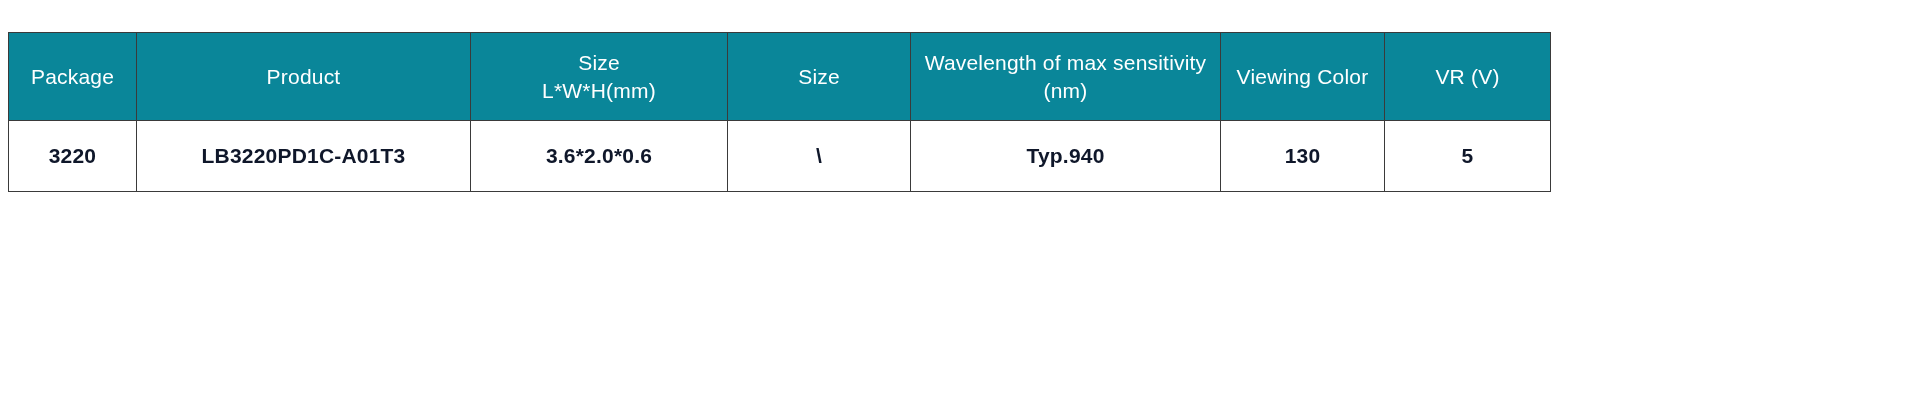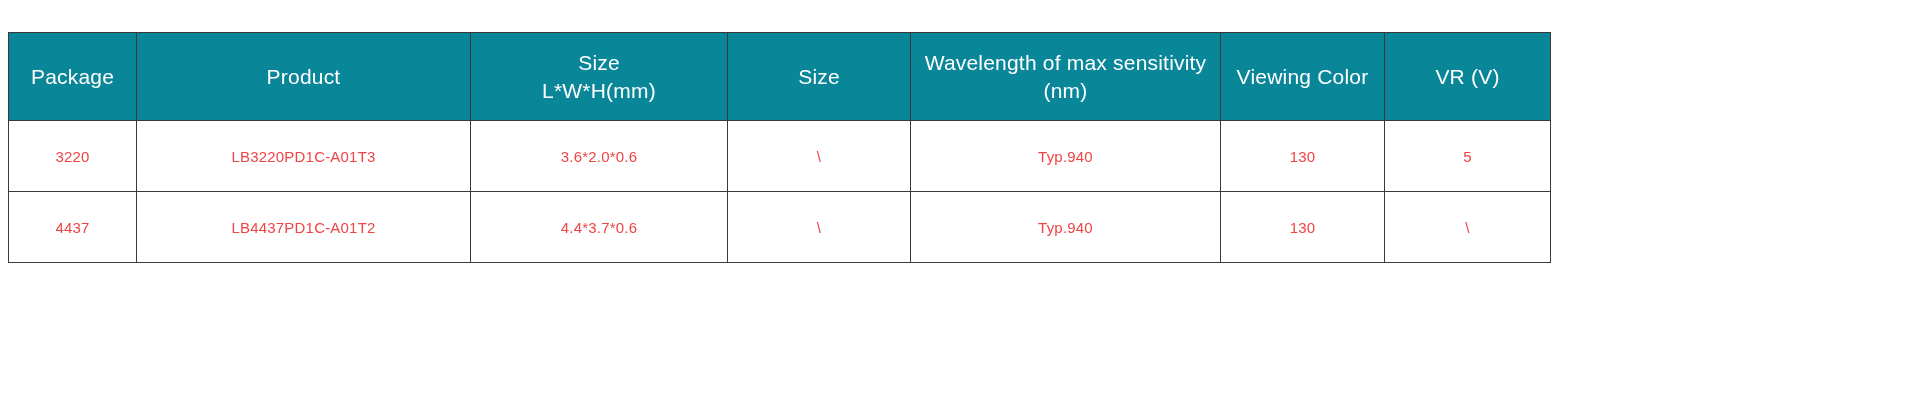--- a/index.html
+++ b/index.html
@@ -39,24 +39,24 @@
     background: #0a8699;
     color: #ffffff;
     height: 87px;
     font-size: 21px;
     font-weight: normal;
     line-height: 1.32;
     letter-spacing: 0.2px;
   }
   table.spec-table tbody td {
     background: #ffffff;
-    color: #ef4444;
+    color: #0f172a;
     height: 70px;
-    font-size: 15px;
-    font-weight: normal;
+    font-size: 21px;
+    font-weight: bold;
     letter-spacing: 0.2px;
   }
   .col-package   { width: 128px; }
   .col-product   { width: 334px; }
   .col-size      { width: 257px; }
   .col-color     { width: 183px; }
   .col-wave      { width: 310px; }
   .col-angle     { width: 164px; }
   .col-vr        { width: 166px; }
   .hdr-line { display: block; }
@@ -105,24 +105,15 @@
     <tbody>
       <tr>
         <td>3220</td>
         <td>LB3220PD1C-A01T3</td>
         <td>3.6*2.0*0.6</td>
         <td class="slash">\</td>
         <td>Typ.940</td>
         <td>130</td>
         <td>5</td>
       </tr>
-      <tr>
-        <td>4437</td>
-        <td>LB4437PD1C-A01T2</td>
-        <td>4.4*3.7*0.6</td>
-        <td class="slash">\</td>
-        <td>Typ.940</td>
-        <td>130</td>
-        <td class="slash">\</td>
-      </tr>
     </tbody>
   </table>
 </div>
 
 </body></html>

